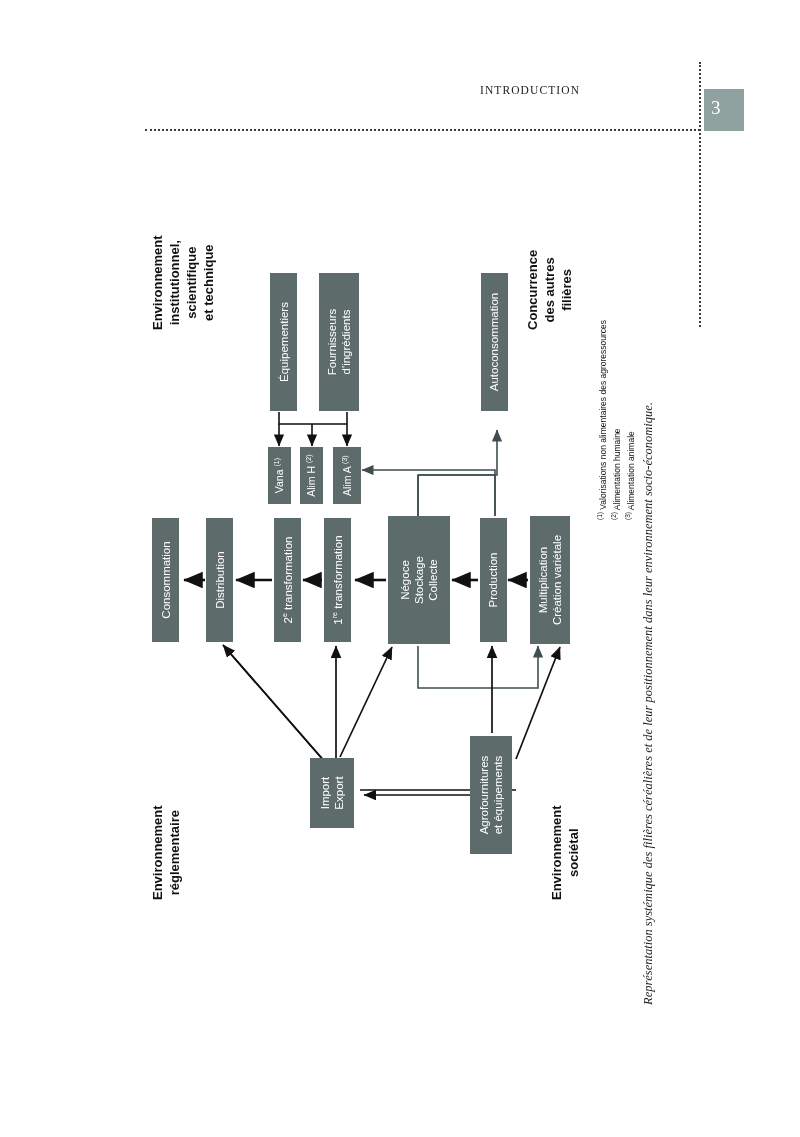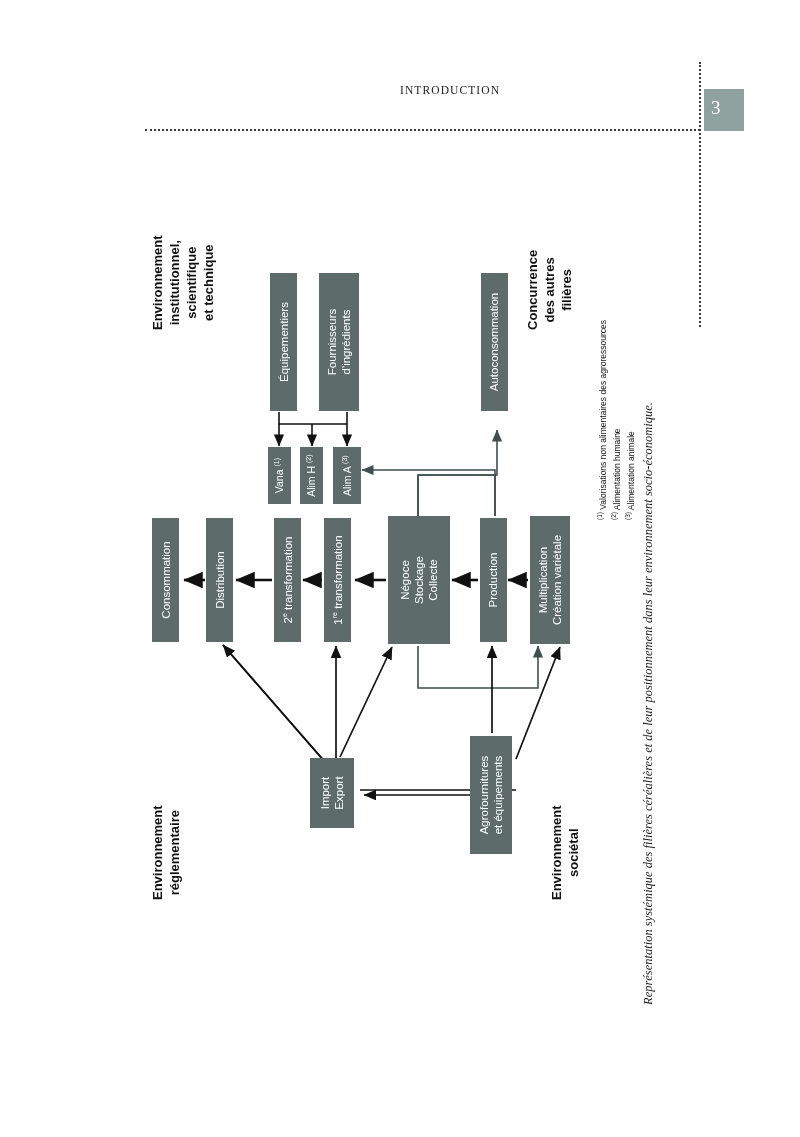--- a/index.html
+++ b/index.html
@@ -2,21 +2,21 @@
 <html><head>
 <meta charset="utf-8">
 <style>
   html,body{margin:0;padding:0;}
   body{
     width:800px;height:1137px;position:relative;background:#ffffff;
     font-family:"Liberation Sans",sans-serif;overflow:hidden;
   }
   
   #header-running-title{
-    position:absolute; left:400px; top:84px; width:260px; text-align:left;
+    position:absolute; left:400px; top:84px; width:260px; text-align:center;
     font-family:"Liberation Serif",serif; font-size:11.5px; letter-spacing:1.1px;
     color:#1c1c1c;
   }
   #header-rule{
     position:absolute; left:145px; top:129px; width:555px; height:0;
     border-top:2px dotted #3a3a3a;
   }
   #header-vrule{
     position:absolute; left:699px; top:62px; width:0; height:265px;
     border-left:2px dotted #3a3a3a;

